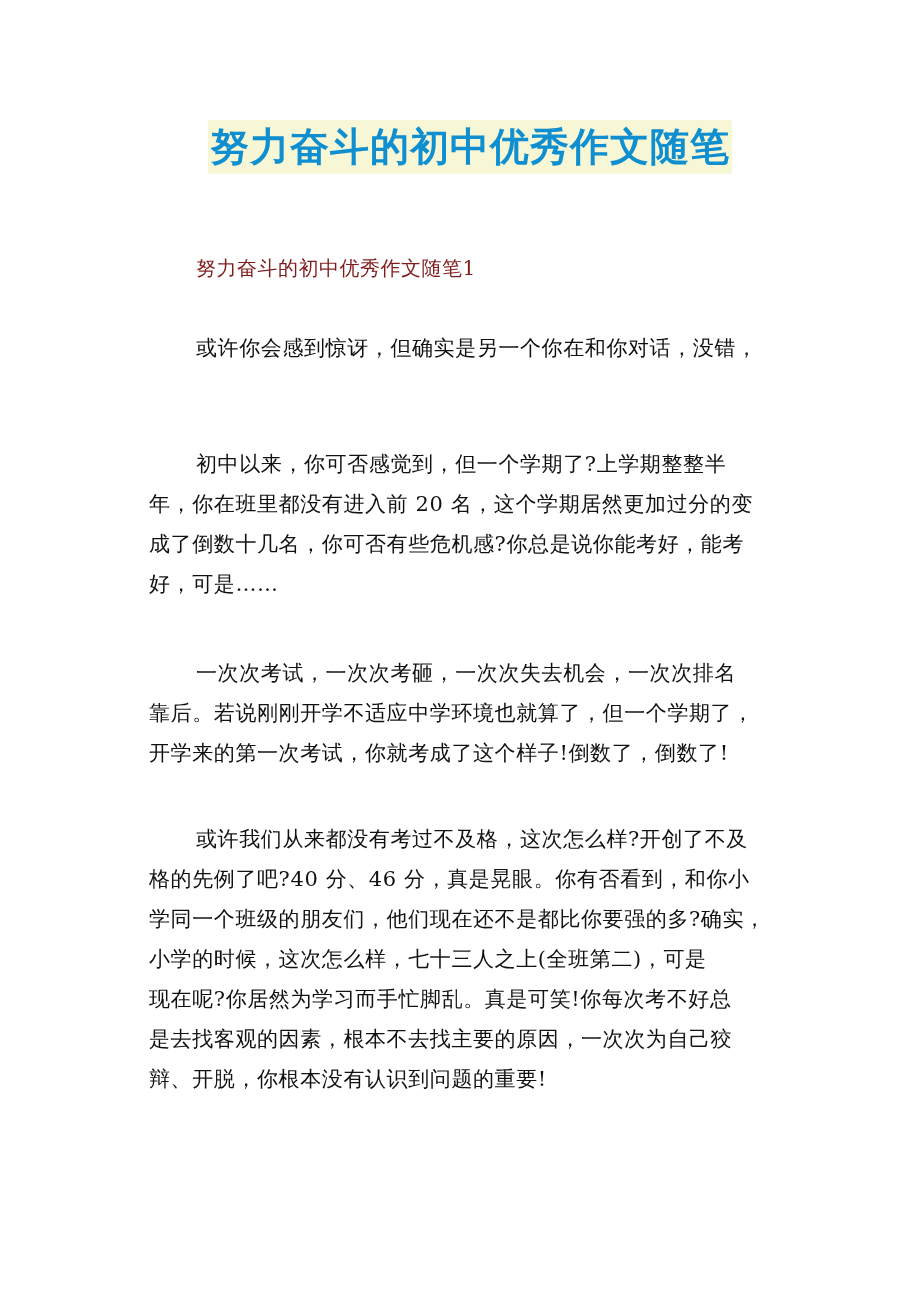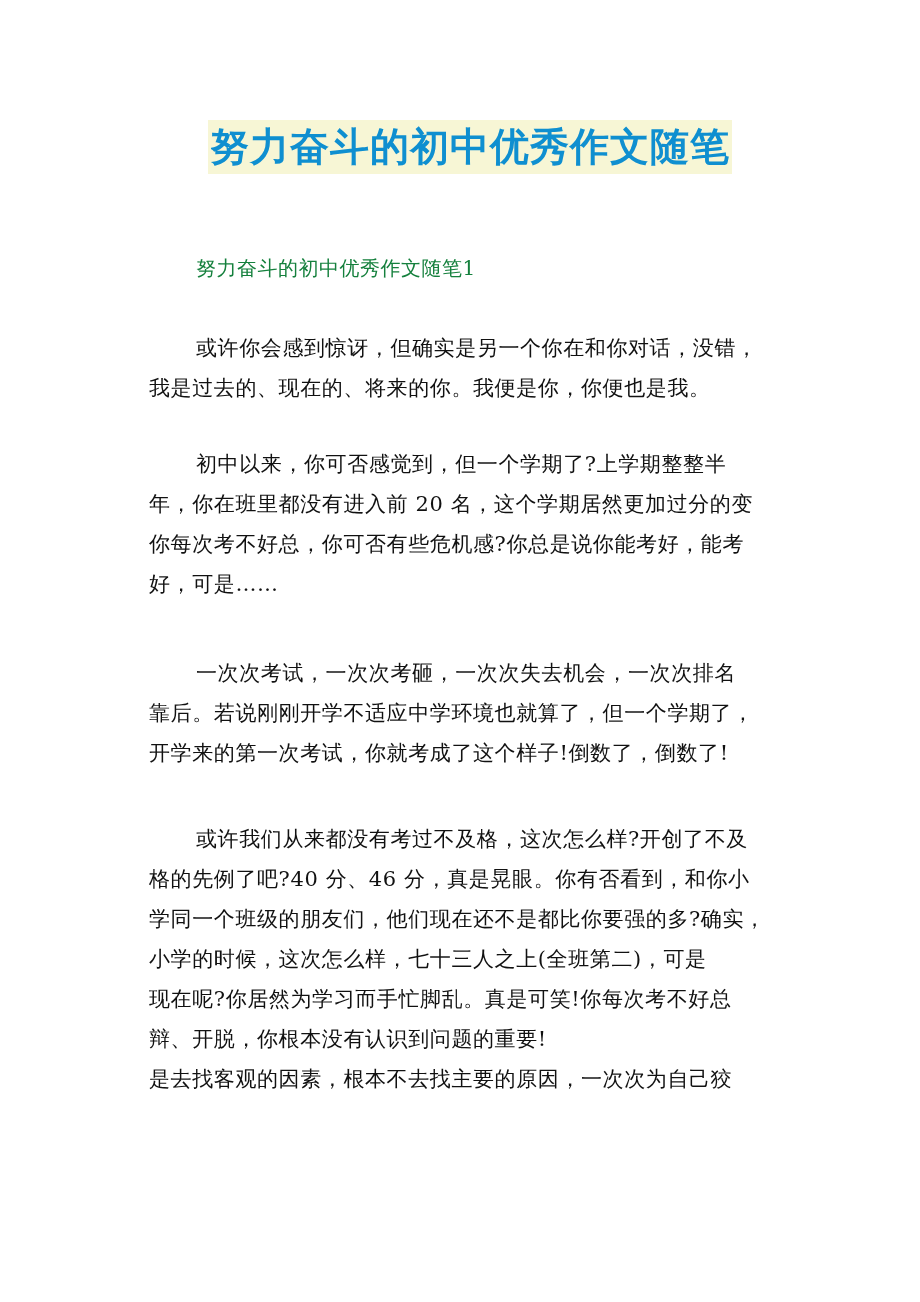--- a/index.html
+++ b/index.html
@@ -36,21 +36,21 @@
       font-weight: bold;
       font-size: 39px;
       line-height: 54px;
       padding: 0 2px;
       letter-spacing: 1px;
     }
     .subtitle {
       position: absolute;
       top: 253px;
       left: 186px;
-      color: #15803d;
+      color: #7f1d1d;
       font-size: 20px;
       line-height: 30px;
       font-family: "DejaVu Serif", "Liberation Serif", serif;
       letter-spacing: 0.5px;
     }
     .body-text {
       position: absolute;
       left: 139px;
       width: 650px;
       font-size: 21px;
@@ -76,46 +76,45 @@
 
   <div class="title-wrap">
     <span class="doc-title">努力奋斗的初中优秀作文随笔</span>
   </div>
 
   <div class="subtitle">努力奋斗的初中优秀作文随笔1</div>
 
   <div class="body-text" id="p1">
     <p>
       <span class="line">或许你会感到惊讶，但确实是另一个你在和你对话，没错，</span>
-      <span class="line" style="margin-left:-47px">我是过去的、现在的、将来的你。我便是你，你便也是我。</span>
     </p>
   </div>
 
   <div class="body-text" id="p2">
     <p>
       <span class="line">初中以来，你可否感觉到，但一个学期了?上学期整整半</span>
       <span class="line" style="margin-left:-47px">年，你在班里都没有进入前 20 名，这个学期居然更加过分的变</span>
-      <span class="line" style="margin-left:-47px">你每次考不好总，你可否有些危机感?你总是说你能考好，能考</span>
+      <span class="line" style="margin-left:-47px">成了倒数十几名，你可否有些危机感?你总是说你能考好，能考</span>
       <span class="line" style="margin-left:-47px">好，可是……</span>
     </p>
   </div>
 
   <div class="body-text" id="p3">
     <p>
       <span class="line">一次次考试，一次次考砸，一次次失去机会，一次次排名</span>
       <span class="line" style="margin-left:-47px">靠后。若说刚刚开学不适应中学环境也就算了，但一个学期了，</span>
       <span class="line" style="margin-left:-47px">开学来的第一次考试，你就考成了这个样子!倒数了，倒数了!</span>
     </p>
   </div>
 
   <div class="body-text" id="p4">
     <p>
       <span class="line">或许我们从来都没有考过不及格，这次怎么样?开创了不及</span>
       <span class="line" style="margin-left:-47px">格的先例了吧?40 分、46 分，真是晃眼。你有否看到，和你小</span>
       <span class="line" style="margin-left:-47px">学同一个班级的朋友们，他们现在还不是都比你要强的多?确实，</span>
       <span class="line" style="margin-left:-47px">小学的时候，这次怎么样，七十三人之上(全班第二)，可是</span>
       <span class="line" style="margin-left:-47px">现在呢?你居然为学习而手忙脚乱。真是可笑!你每次考不好总</span>
+      <span class="line" style="margin-left:-47px">是去找客观的因素，根本不去找主要的原因，一次次为自己狡</span>
       <span class="line" style="margin-left:-47px">辩、开脱，你根本没有认识到问题的重要!</span>
-      <span class="line" style="margin-left:-47px">是去找客观的因素，根本不去找主要的原因，一次次为自己狡</span>
     </p>
   </div>
 
 </div>
 
 </body></html>

